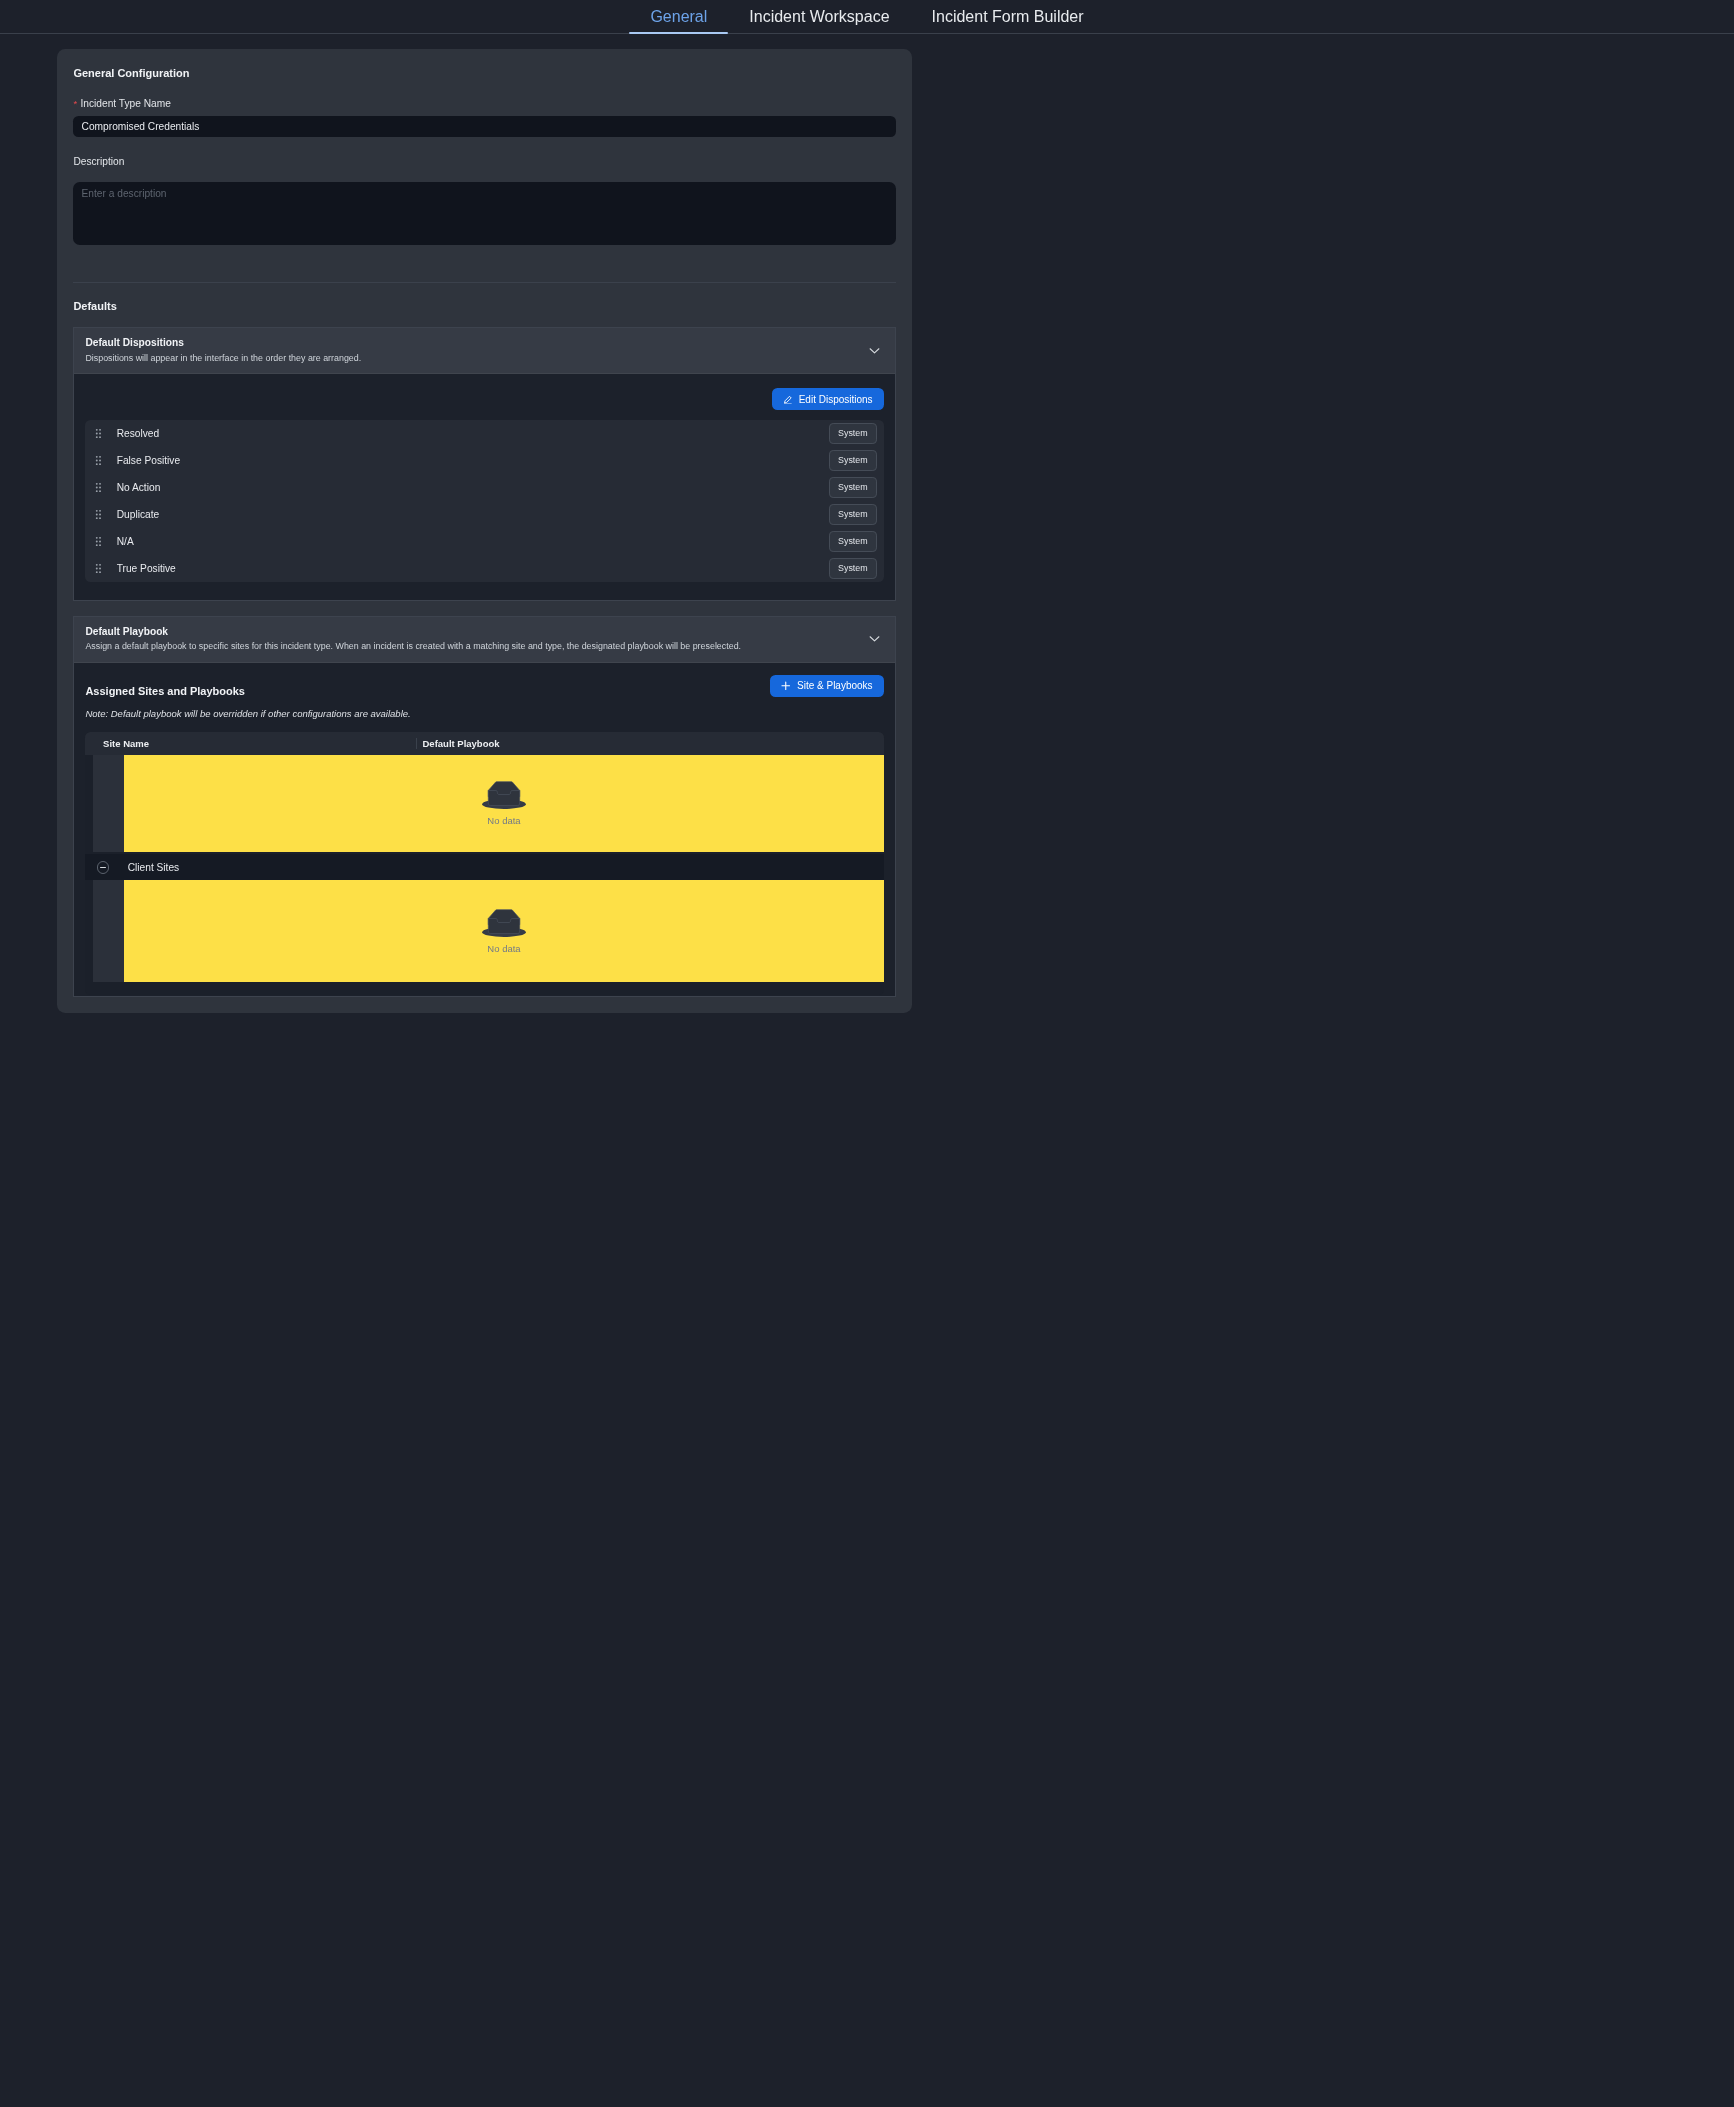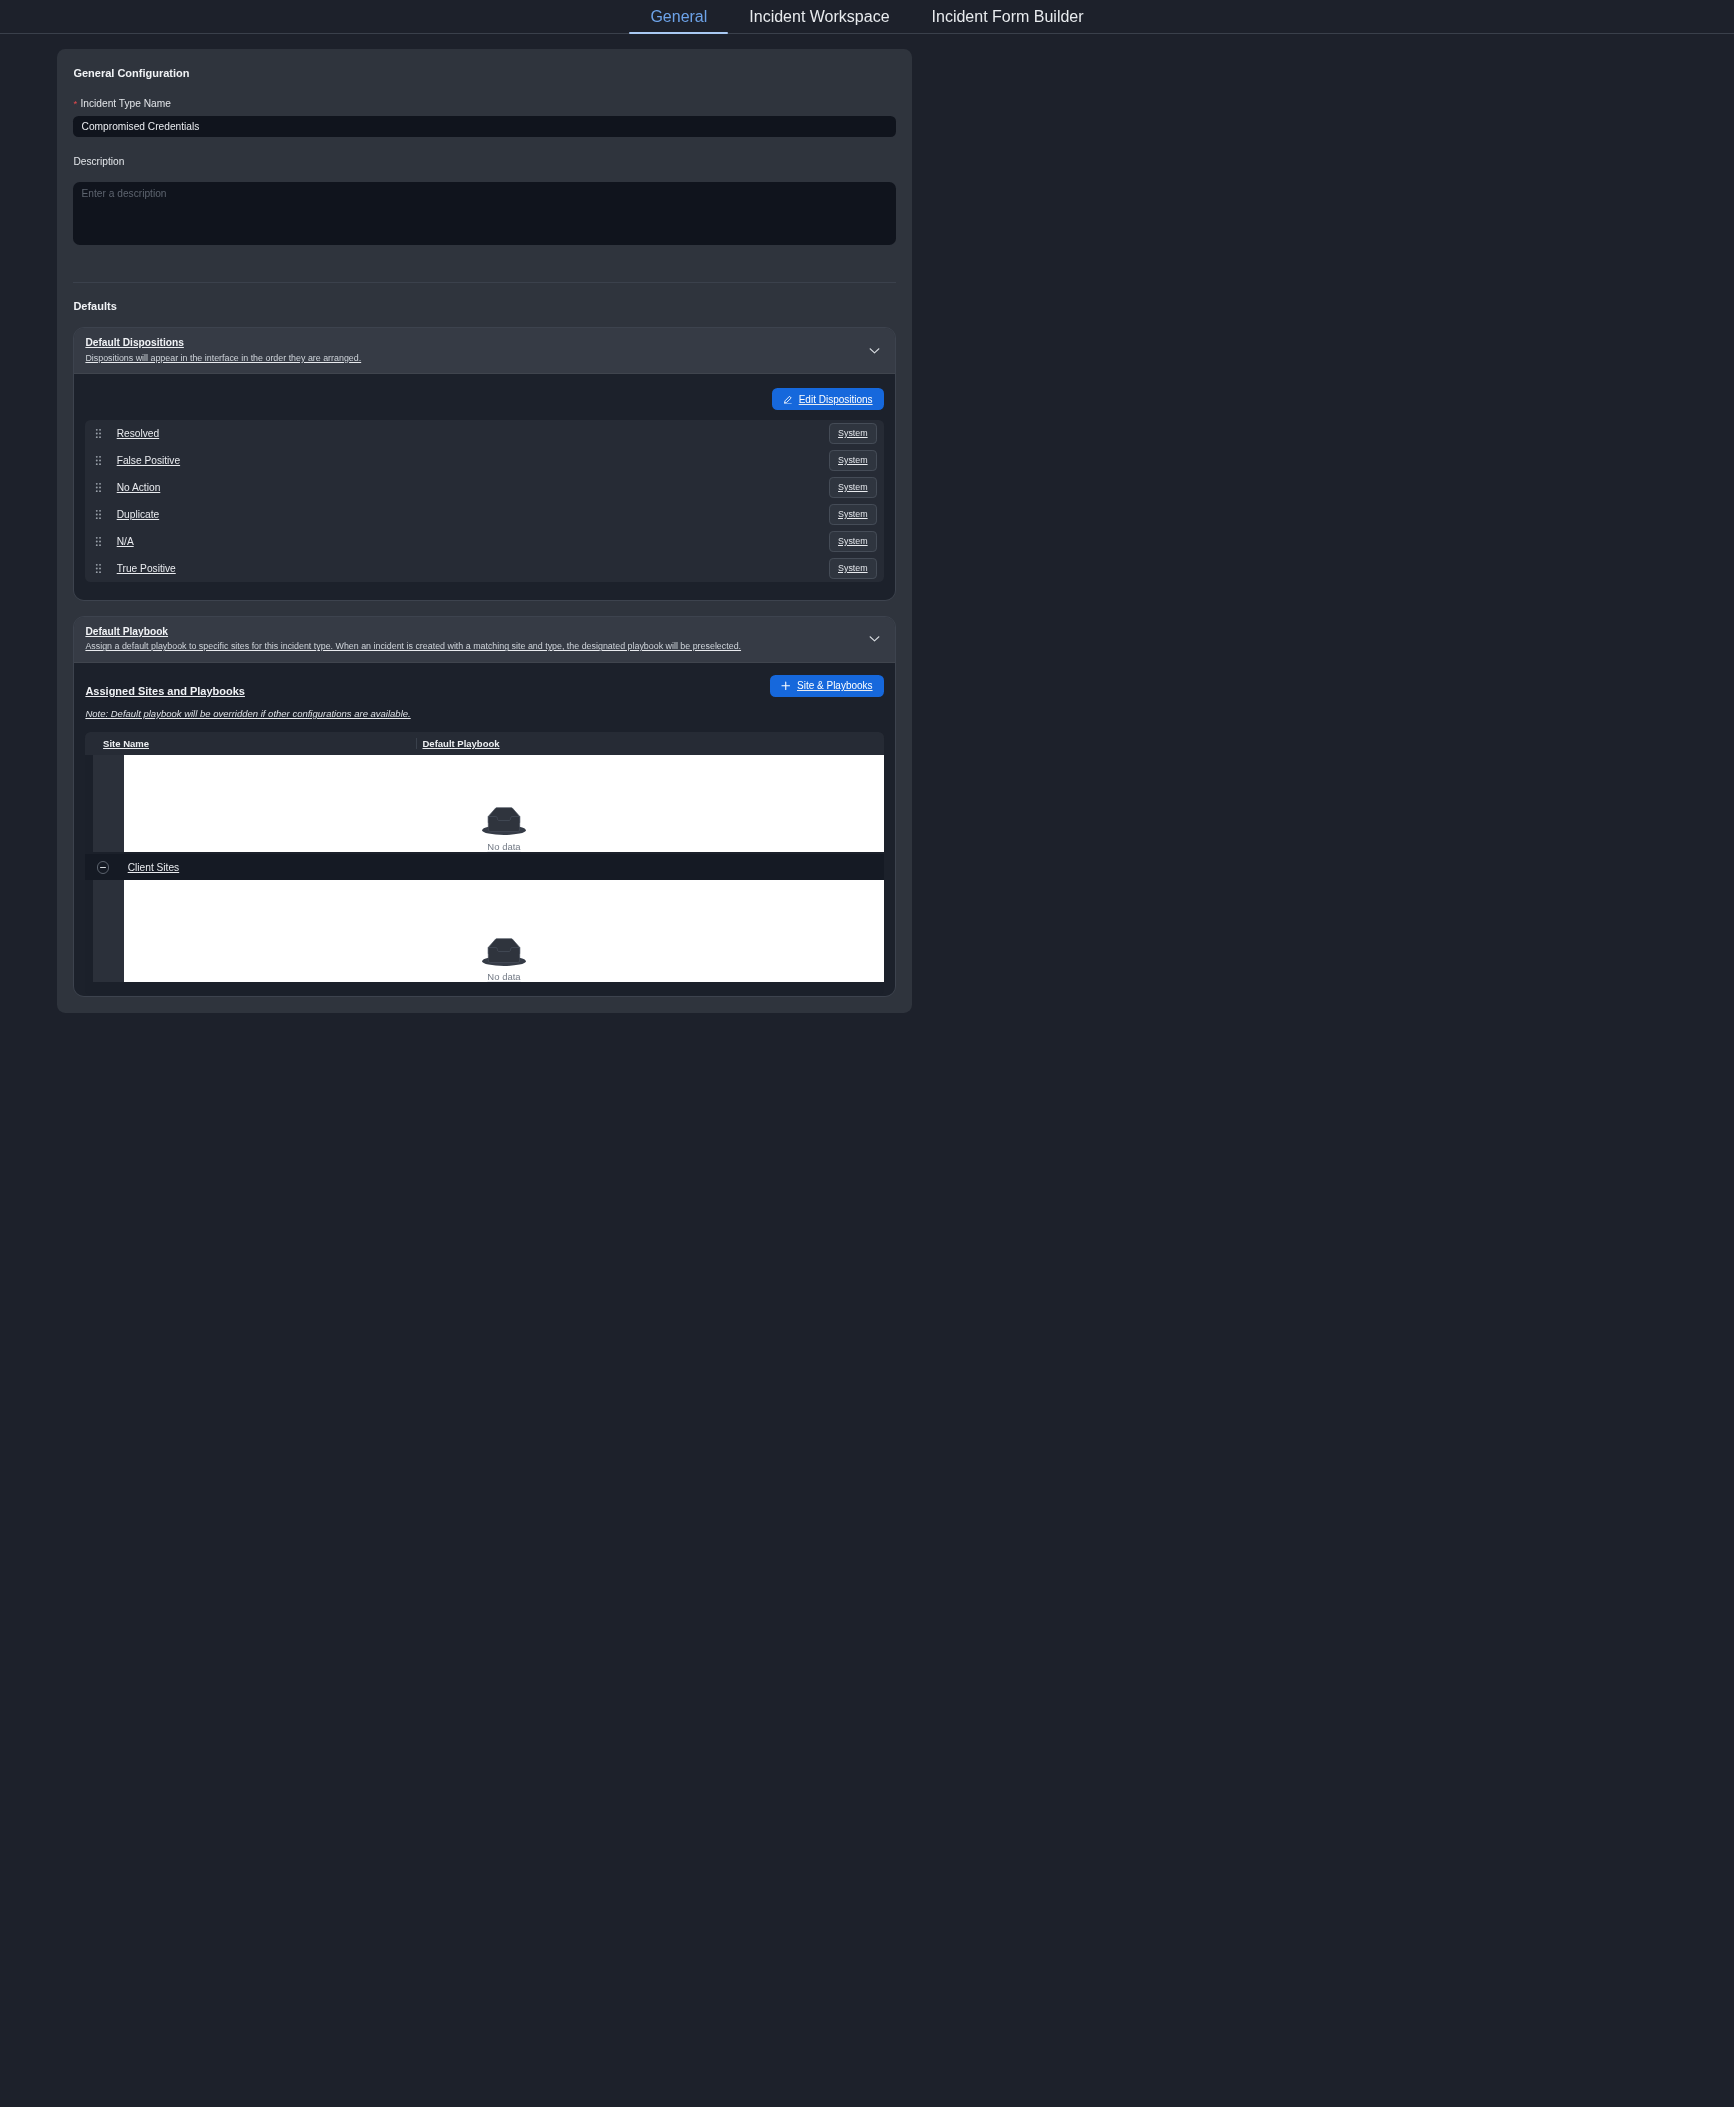--- a/index.html
+++ b/index.html
@@ -44,21 +44,21 @@
     display:block; width:100%; box-sizing:border-box; margin-top:15px; height:63px;
     background:#10141d; border:none; outline:none; border-radius:6.8px; resize:none;
     color:#e9ebef; font-size:10.2px; padding:6.8px 8.2px; font-family:inherit;
   }
   .textarea::placeholder { color:#5d646f; }
 
   .divider { border:none; border-top:0.7px solid #3b414c; margin:37px 0 0; }
   .section-title { font-size:11px; font-weight:bold; color:#f1f3f6; margin-top:17.7px; }
 
   
-  .panel { margin-top:15px; border:0.7px solid #3d434e; border-radius:11px; overflow:hidden;text-decoration:underline; }
+  .panel { margin-top:15px; border:0.7px solid #3d434e; border-radius:0; overflow:hidden; }
   .panel-header { position:relative; background:#363b45; padding:8.9px 38px 10.2px 11px; border-bottom:0.7px solid rgba(255,255,255,0.05); }
   .panel-title { font-size:10.2px; font-weight:bold; color:#f1f3f6; }
   .panel-sub { font-size:8.9px; color:#cfd4da; margin-top:4.8px; }
   .chev { position:absolute; right:15px; top:50%; transform:translateY(-50%); cursor:pointer; line-height:0; }
 
   .panel-body { background:#1c212b; padding:14.3px 11px 17.7px; }
 
   .btn-row { display:flex; justify-content:flex-end; margin-bottom:9.5px; }
   .btn-primary {
     display:inline-flex; align-items:center; gap:6.1px; height:22px; padding:0 11px;
@@ -90,21 +90,21 @@
 
   .group-row { height:26px; background:#151a24; display:flex; align-items:center; padding-left:11.6px; gap:18.4px; }
   .minus-btn {
     width:12.3px; height:12.3px; box-sizing:border-box; border-radius:50%;
     border:1px solid #5b626d; background:transparent; cursor:pointer; padding:0;
     display:flex; align-items:center; justify-content:center;
   }
   .minus-glyph { display:block; width:5.5px; height:1.1px; background:#d6dade; border-radius:0.7px; }
   .group-label { font-size:10.2px; color:#e9ebef; }
 
-  .group-content { position:relative; margin-left:8px; background:#ffffff; display:flex; margin-bottom:2.7px;align-items:flex-end; }
+  .group-content { position:relative; margin-left:8px; background:#fde047; display:flex; margin-bottom:2.7px; }
   .group-content::before { content:""; position:absolute; left:0; top:0; bottom:0; width:31px; background:#2b303a; }
   .h142 { height:97px; } .h150 { height:102px; }
   .empty {
     flex:1; margin-left:31px; display:flex; flex-direction:column;
     align-items:center; justify-content:center; position:relative;
   }
   .empty-text { margin-top:5.5px; font-size:9.5px; color:#747b86; }
 </style>
 </head>
 <body>

